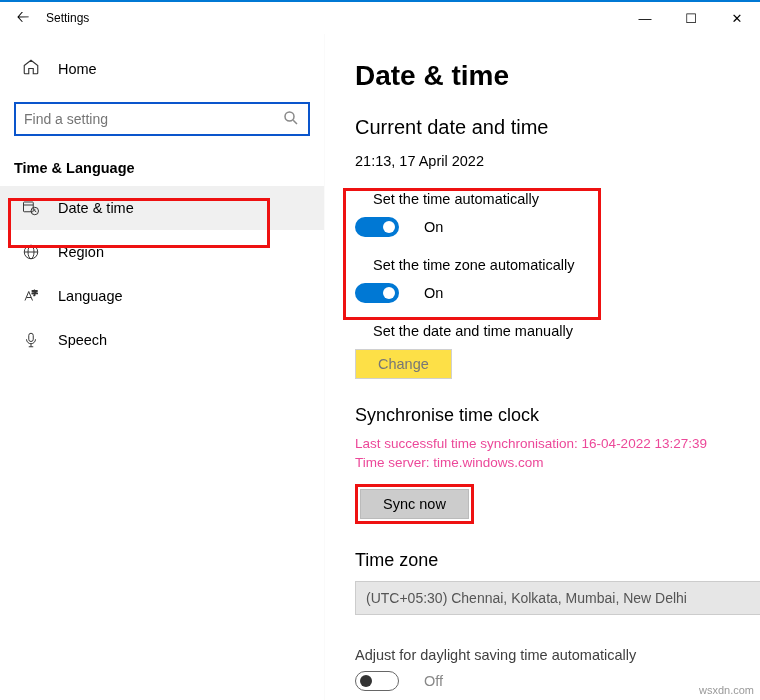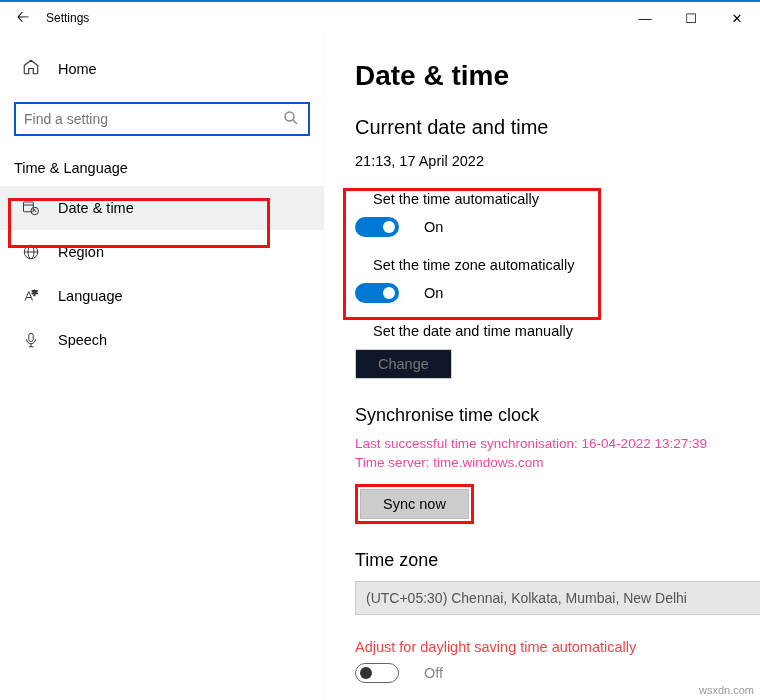--- a/index.html
+++ b/index.html
@@ -9,45 +9,45 @@
 .title { font-size: 12px; color: #000; }
 .wincontrols { position: absolute; right: 0; top: 0; display: flex; }
 .wincontrols div { width: 46px; height: 32px; display: flex; align-items: center; justify-content: center; font-size: 13px; cursor: pointer; font-family: "Segoe MDL2 Assets", sans-serif; }
 .container { display: flex; height: calc(100% - 34px); }
 .sidebar { width: 325px; background: #fff; padding-top: 14px; border-right: 1px solid rgba(0,0,0,0.02); }
 .home { display: flex; align-items: center; padding: 10px 22px; cursor: pointer; font-size: 14.5px; }
 .home .icon { width: 20px; margin-right: 16px; font-size: 16px; }
 .search { margin: 12px 14px 18px 14px; border: 2px solid #0a55cc; height: 34px; display: flex; align-items: center; padding: 0 8px; }
 .search input { border: none; outline: none; flex: 1; font-size: 14px; color: #666; background: transparent; }
 .search .sicon { color: #888; font-size: 14px; }
-.cat { font-weight: 400; font-size: 14.5px; padding: 6px 14px 10px 14px; }
+.cat { font-weight: 700; font-size: 14.5px; padding: 6px 14px 10px 14px; }
 .navitem { display: flex; align-items: center; padding: 13px 22px; cursor: pointer; font-size: 14.5px; position: relative; }
 .navitem .icon { width: 20px; margin-right: 16px; font-size: 16px; display: flex; align-items: center; }
 .navitem.active { background: #f0f0f0; }
 .redbox1 { position: absolute; left: 8px; top: 198px; width: 262px; height: 50px; border: 3px solid #e11; pointer-events: none; }
 .main { flex: 1; padding: 26px 30px 10px 30px; overflow-y: auto; position: relative; }
 h1 { font-weight: 600; font-size: 28px; margin-bottom: 24px; }
 h2 { font-weight: 400; font-size: 20px; margin-bottom: 14px; }
 .dt { font-size: 14.5px; margin-bottom: 22px; }
 .setting-label { font-size: 14.5px; margin-bottom: 10px; margin-left: 18px; }
 .toggle-row { display: flex; align-items: center; margin-bottom: 20px; gap: 13px; }
 .toggle { width: 44px; height: 20px; border-radius: 10px; position: relative; margin-right: 12px; cursor: pointer; }
 .toggle.on { background: #0078d4; }
 .toggle.off { background: #fff; border: 1.5px solid #666; }
 .toggle .knob { width: 12px; height: 12px; border-radius: 50%; position: absolute; top: 50%; transform: translateY(-50%); }
 .toggle.on .knob { background: #fff; right: 4px; }
 .toggle.off .knob { background: #333; left: 4px; }
 .toggle-text { font-size: 14.5px; }
 .btn { padding: 6px 22px; background: #ccc; border: 1px solid #bbb; font-size: 14.5px; cursor: pointer; }
-.btn.disabled { color: #777; background: #0f172a; border-color: #d0d0d0; cursor: default; }
+.btn.disabled { color: #777; background: #fde047; border-color: #d0d0d0; cursor: default; }
 .section { margin-top: 26px; }
 .subtext { font-size: 13.5px; color: #ec4899; margin-bottom: 4px; }
 .sync-wrap { display: inline-block; border: 3px solid #e11; padding: 2px; margin-top: 10px; }
 .tz-select { margin-top: 10px; width: 424px; background: #e6e6e6; border: 1px solid #ccc; padding: 8px 10px; font-size: 14px; color: #555; }
-.dst-label { font-size: 14.5px; color: #ef4444; margin-top: 24px; }
+.dst-label { font-size: 14.5px; color: #404040; margin-top: 32px; }
 .redbox2 { position: absolute; left: 343px; top: 188px; width: 258px; height: 132px; border: 3px solid #e11; pointer-events: none; }
 .watermark { position: absolute; bottom: 4px; right: 6px; font-size: 11px; color: #999; }
 svg { width: 18px; height: 18px; }
 </style>
 </head>
 <body>
 
 <div class="titlebar">
   <div class="back">🡠</div>
   <div class="title">Settings</div>

